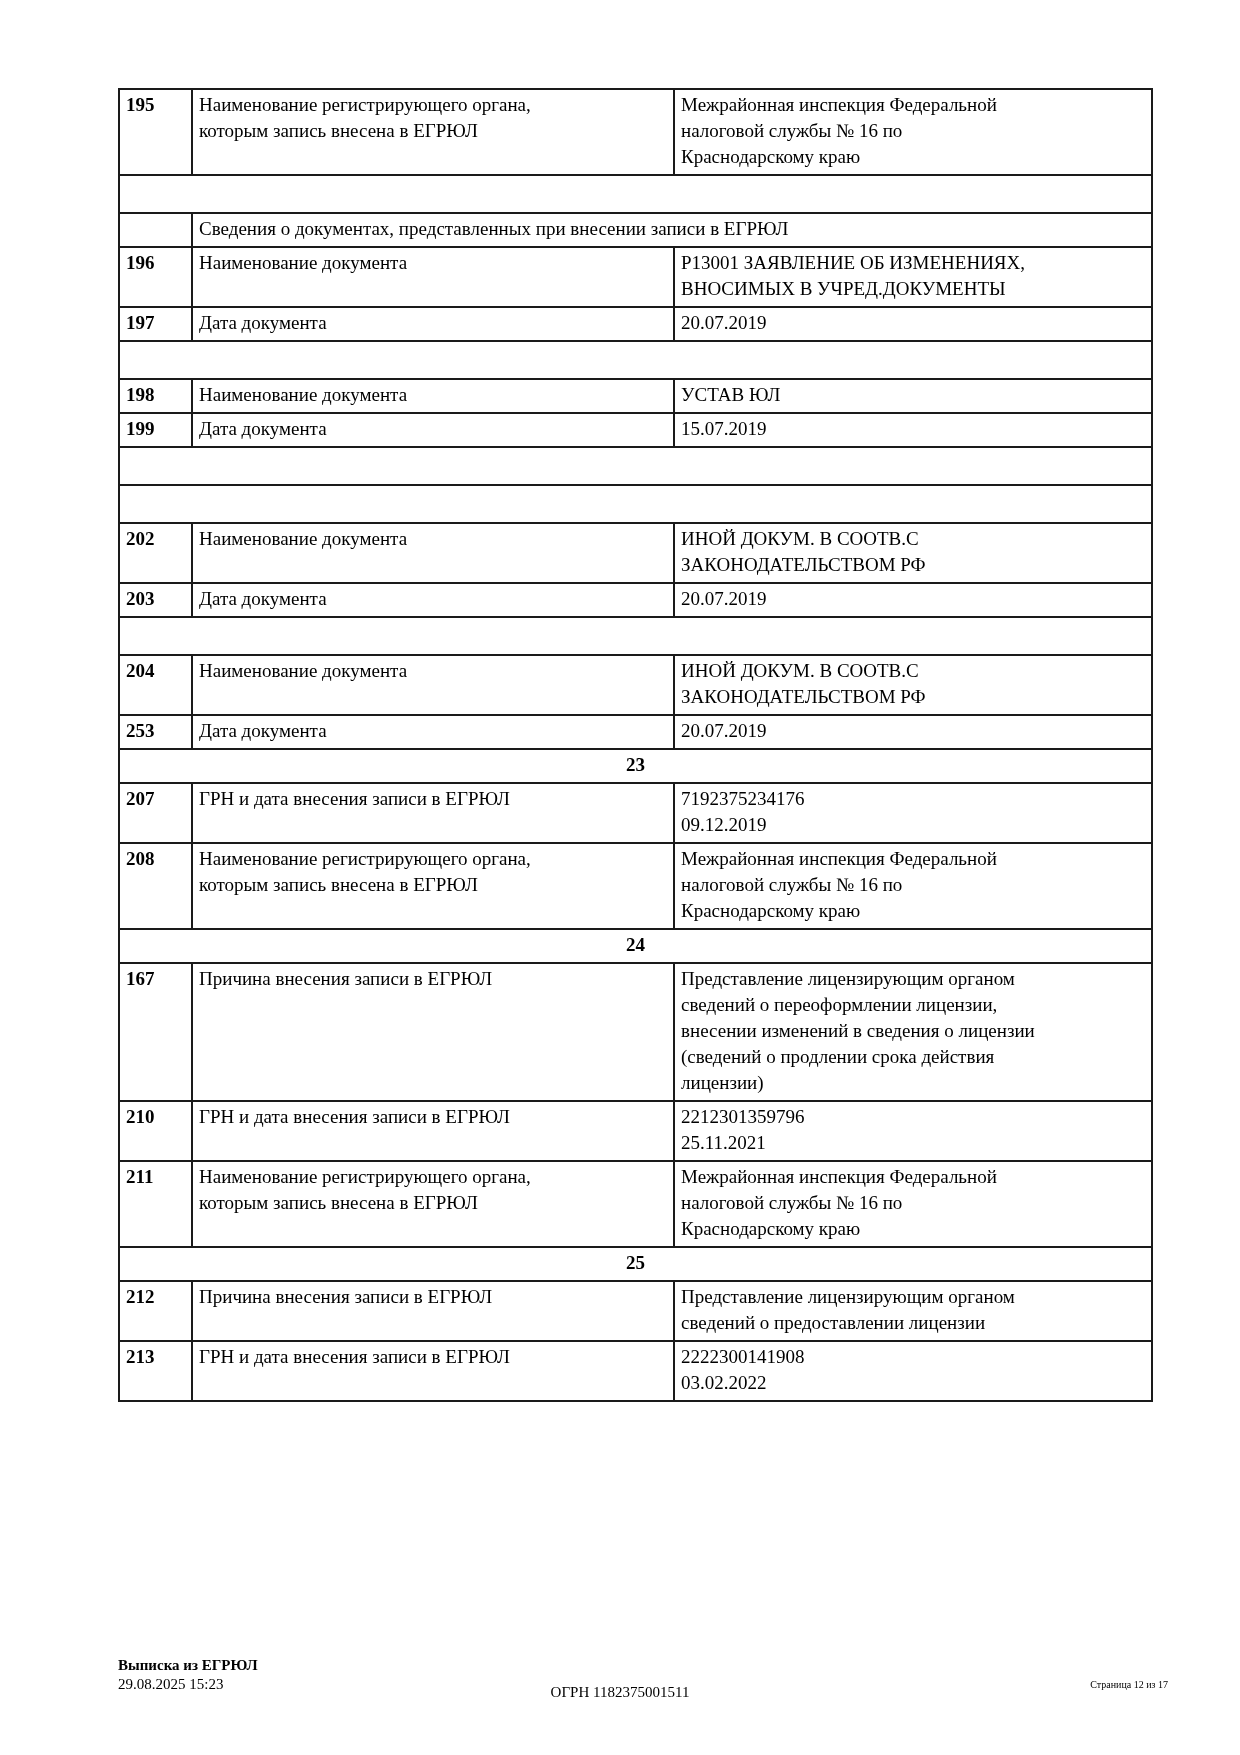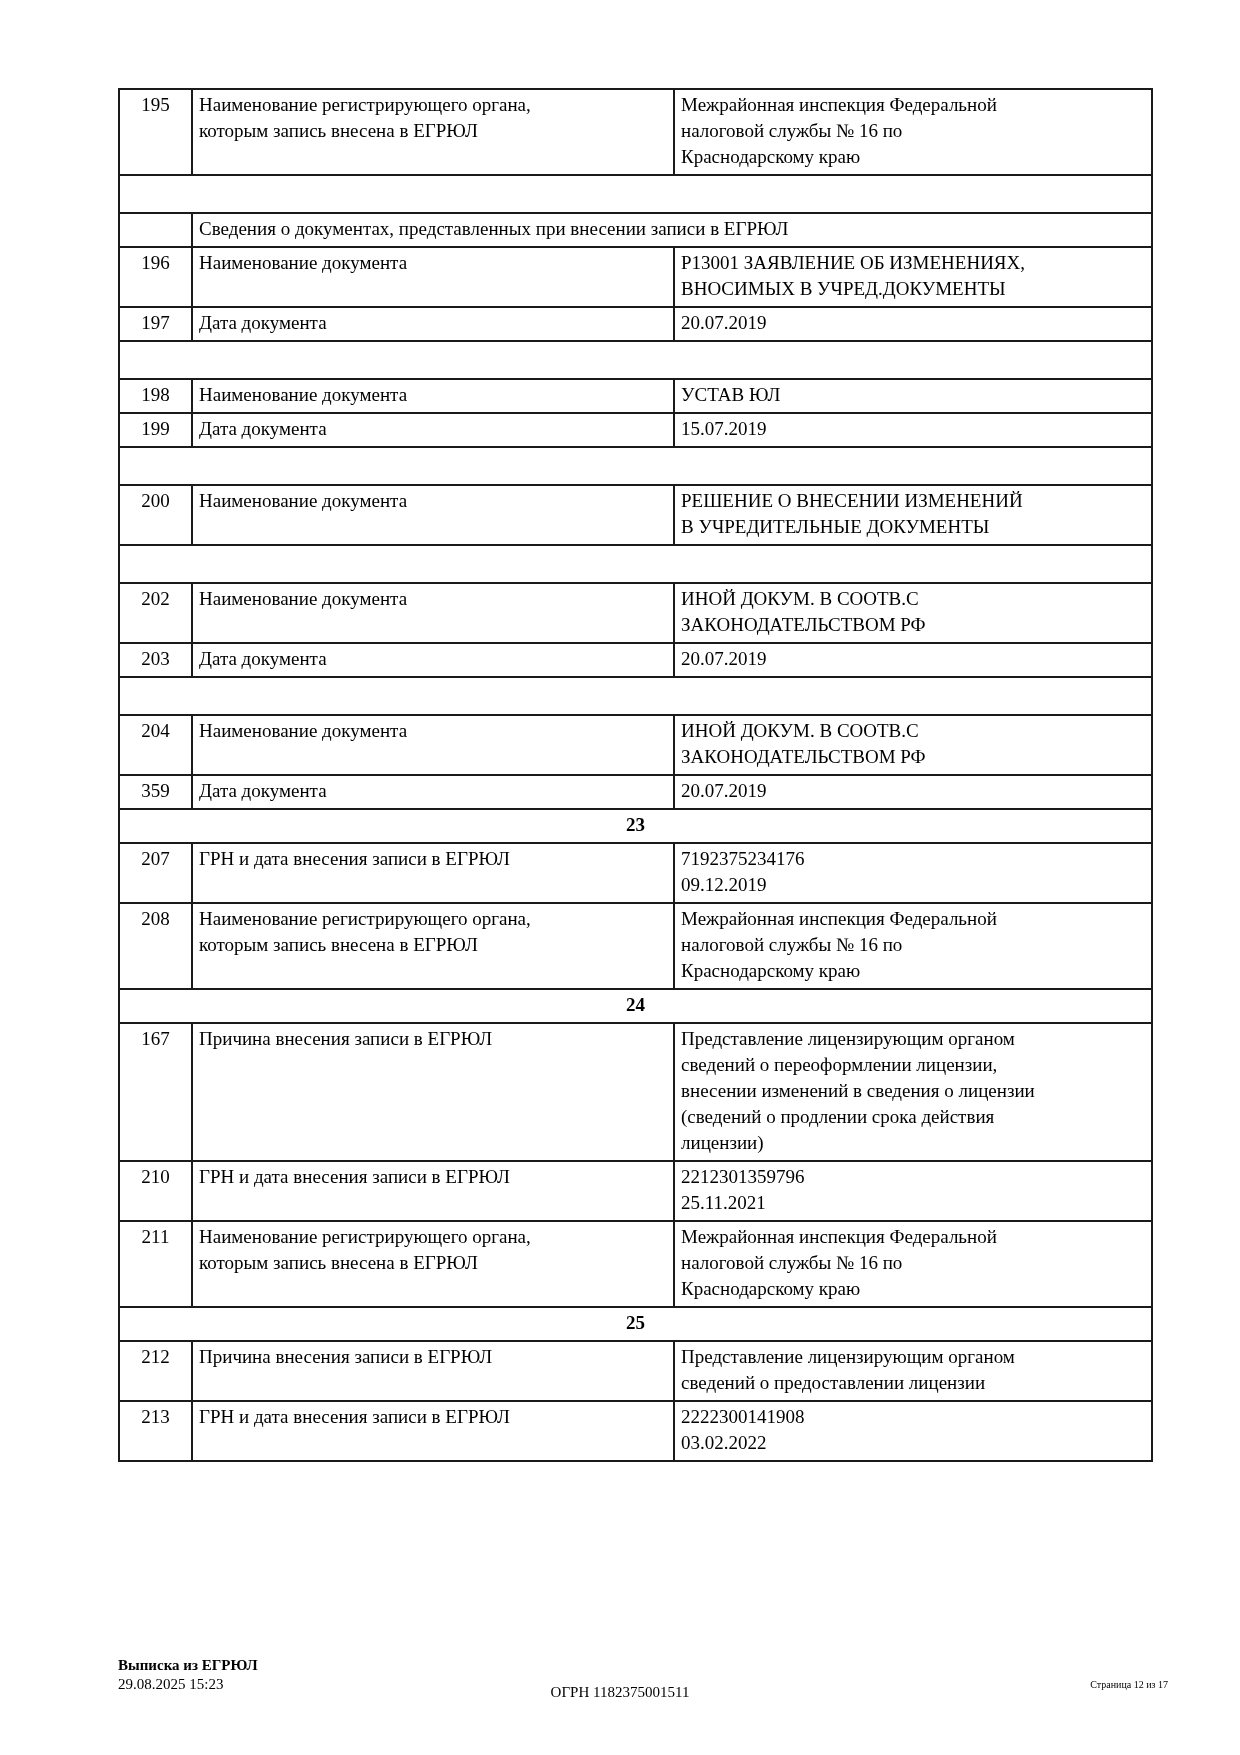--- a/index.html
+++ b/index.html
@@ -27,22 +27,22 @@
   table.egrul td {
     border: 2px solid #1a1a1a;
     padding: 2px 6px 4px 6px;
     font-size: 19px;
     line-height: 26px;
     vertical-align: top;
     white-space: pre-line;
     overflow: hidden;
   }
   td.num {
-    text-align: center;
     white-space: normal;
+    font-weight: bold;
   }
   td.spacer-cell {
     height: 30px;
     padding: 0;
   }
   td.group-num {
     text-align: center;
     font-weight: bold;
     white-space: normal;
   }
@@ -127,26 +127,20 @@
         </tr>
         <tr>
           <td class="num">199</td>
           <td class="label">Дата документа</td>
           <td class="value">15.07.2019</td>
         </tr>
         <tr>
           <td class="spacer-cell" colspan="3"></td>
         </tr>
         <tr>
-          <td class="num">200</td>
-          <td class="label">Наименование документа</td>
-          <td class="value">РЕШЕНИЕ О ВНЕСЕНИИ ИЗМЕНЕНИЙ
-В УЧРЕДИТЕЛЬНЫЕ ДОКУМЕНТЫ</td>
-        </tr>
-        <tr>
           <td class="spacer-cell" colspan="3"></td>
         </tr>
         <tr>
           <td class="num">202</td>
           <td class="label">Наименование документа</td>
           <td class="value">ИНОЙ ДОКУМ. В СООТВ.С
 ЗАКОНОДАТЕЛЬСТВОМ РФ</td>
         </tr>
         <tr>
           <td class="num">203</td>
@@ -156,21 +150,21 @@
         <tr>
           <td class="spacer-cell" colspan="3"></td>
         </tr>
         <tr>
           <td class="num">204</td>
           <td class="label">Наименование документа</td>
           <td class="value">ИНОЙ ДОКУМ. В СООТВ.С
 ЗАКОНОДАТЕЛЬСТВОМ РФ</td>
         </tr>
         <tr>
-          <td class="num">359</td>
+          <td class="num">253</td>
           <td class="label">Дата документа</td>
           <td class="value">20.07.2019</td>
         </tr>
         <tr>
           <td class="group-num" colspan="3">23</td>
         </tr>
         <tr>
           <td class="num">207</td>
           <td class="label">ГРН и дата внесения записи в ЕГРЮЛ</td>
           <td class="value">7192375234176

